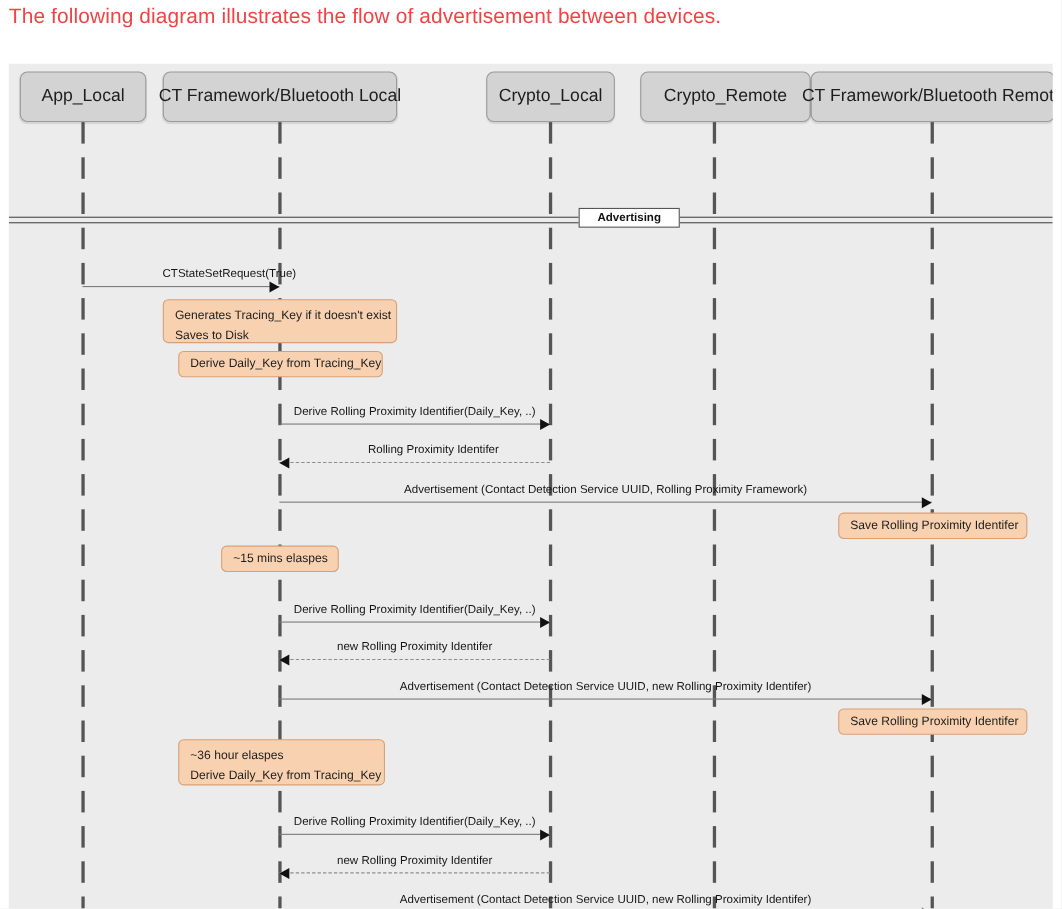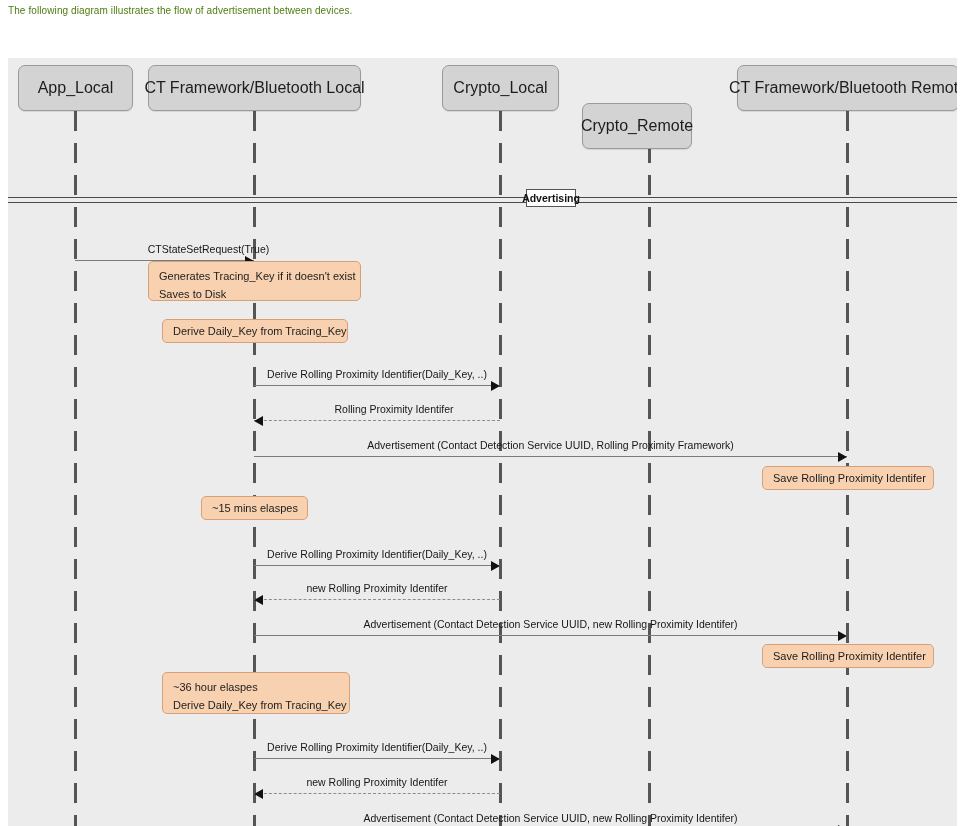--- a/index.html
+++ b/index.html
@@ -5,21 +5,21 @@
   html,body{margin:0;padding:0;}
   body{
     width:965px;height:826px;
     background:#ffffff;
     font-family:"Liberation Sans", sans-serif;
     overflow:hidden;
     position:relative;
   }
   #intro{
     position:absolute;left:8px;top:5px;
-    font-size:10px;color:#4d7c0f;
+    font-size:19px;color:#ef4444;
     letter-spacing:0.1px;
     white-space:nowrap;
   }
   #canvas{
     position:absolute;left:8px;top:58px;
     width:949px;height:768px;
     background:#ececec;
     overflow:hidden;
   }
   
@@ -117,28 +117,28 @@
     <div class="lifeline" style="left: 838px; top: 53px; height: 715px;"></div>
     <div class="plabel" style="left: 10px; top: 7px; width: 115px;">
       <span>App_Local</span>
     </div>
     <div class="plabel" style="left: 140px; top: 7px; width: 213px;">
       <span>CT Framework/Bluetooth Local</span>
     </div>
     <div class="plabel" style="left: 434px; top: 7px; width: 117px;">
       <span>Crypto_Local</span>
     </div>
-    <div class="plabel" style="left: 574px; top: 7px; width: 110px; margin-top: 38px;">
+    <div class="plabel" style="left: 574px; top: 7px; width: 155px;">
       <span>Crypto_Remote</span>
     </div>
     <div class="plabel" style="left: 729px; top: 7px; width: 222px;">
       <span>CT Framework/Bluetooth Remote</span>
     </div>
     <div class="divider" style="top: 139px;"></div>
-    <div class="divider-label" style="left: 518px; top: 131px; width: 50px;">Advertising</div>
+    <div class="divider-label" style="left: 518px; top: 131px; width: 92px;">Advertising</div>
     <div style="position: absolute; left: 0px; top: 0px; width: 100%; height: 0px;">
       <div class="msg-line" style="left: 67px; top: 202px; width: 179px;"></div>
       <div class="arrow-r" style="top: 197.5px; left: 237px;"></div>
       <div class="msg-text" style="left: 156.5px; top: 185px; margin-left: 44px;">CTStateSetRequest(True)</div>
     </div>
     <div style="position: absolute; left: 0px; top: 0px; width: 100%; height: 0px;">
       <div class="msg-line" style="left: 246px; top: 327px; width: 246px;"></div>
       <div class="arrow-r" style="top: 322.5px; left: 483px;"></div>
       <div class="msg-text" style="left: 369px; top: 310px;">Derive Rolling Proximity Identifier(Daily_Key, ..)</div>
     </div>
@@ -174,21 +174,21 @@
     </div>
     <div style="position: absolute; left: 0px; top: 0px; width: 100%; height: 0px;">
       <div class="msg-line dashed" style="left: 246px; top: 735px; width: 246px;"></div>
       <div class="arrow-l" style="top: 730.5px; left: 246px;"></div>
       <div class="msg-text" style="left: 369px; top: 718px;">new Rolling Proximity Identifer</div>
     </div>
     <div style="position: absolute; left: 0px; top: 0px; width: 100%; height: 0px;">
       <div class="arrow-r" style="top: 766.5px; left: 830px;"></div>
       <div class="msg-text" style="left: 542.5px; top: 754px;">Advertisement (Contact Detection Service UUID, new Rolling Proximity Identifer)</div>
     </div>
-    <div class="note" style="left: 140px; top: 203px; width: 213px; height: 40px;">Generates Tracing_Key if it doesn't exist
+    <div class="note" style="left: 140px; top: 214px; width: 213px; height: 40px;">Generates Tracing_Key if it doesn't exist
 Saves to Disk</div>
     <div class="note center" style="left: 154px; top: 261px; width: 186px; height: 24px;">Derive Daily_Key from Tracing_Key</div>
     <div class="note center" style="left: 193px; top: 438px; width: 107px; height: 24px;">~15 mins elaspes</div>
     <div class="note center" style="left: 754px; top: 408px; width: 172px; height: 24px;">Save Rolling Proximity Identifer</div>
     <div class="note center" style="left: 754px; top: 586px; width: 172px; height: 24px;">Save Rolling Proximity Identifer</div>
     <div class="note" style="left: 154px; top: 614px; width: 188px; height: 42px;">~36 hour elaspes
 Derive Daily_Key from Tracing_Key</div>
   </div>
 
 </body></html>

